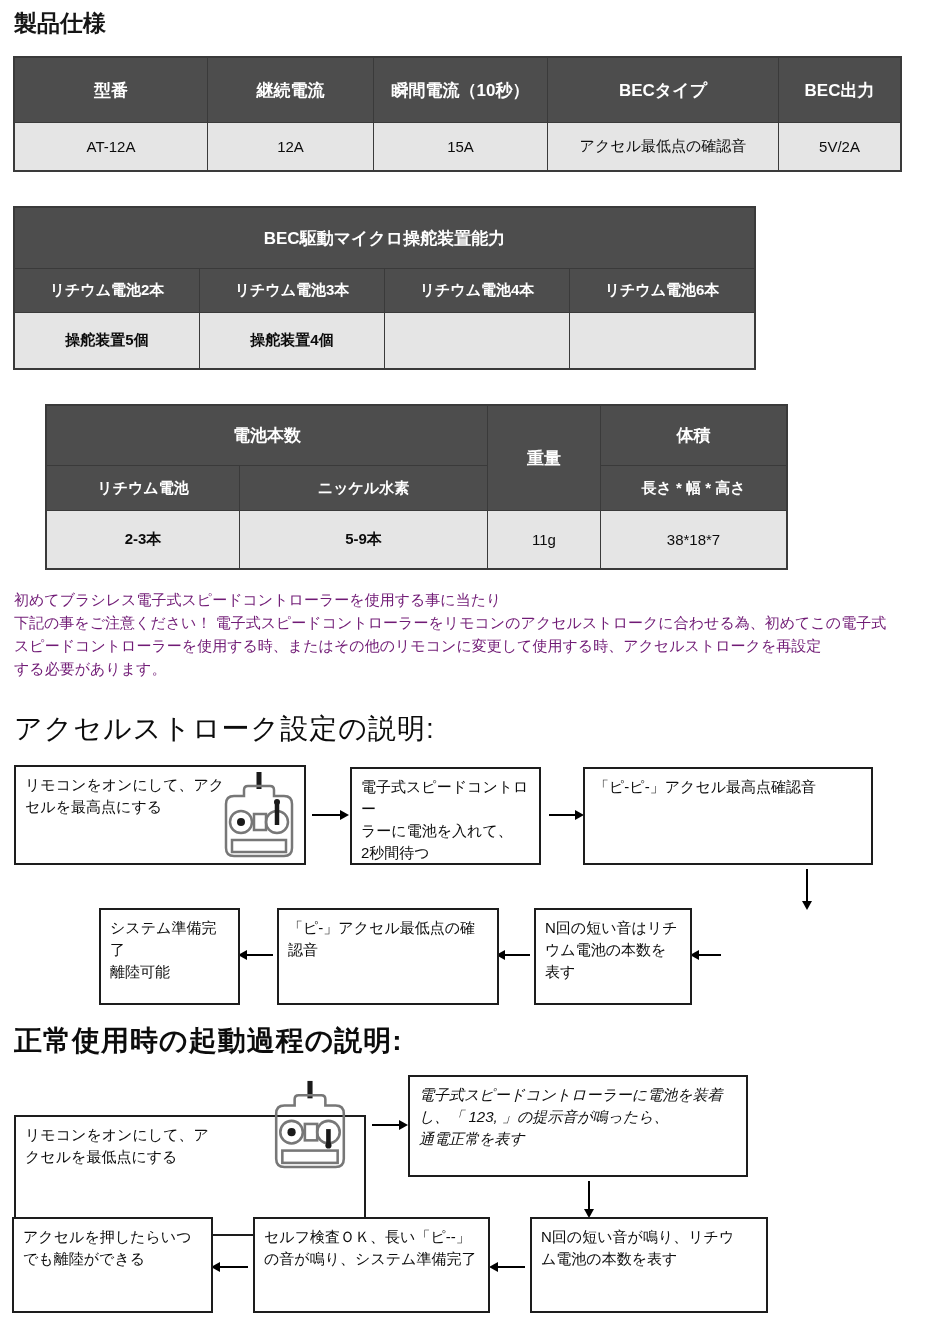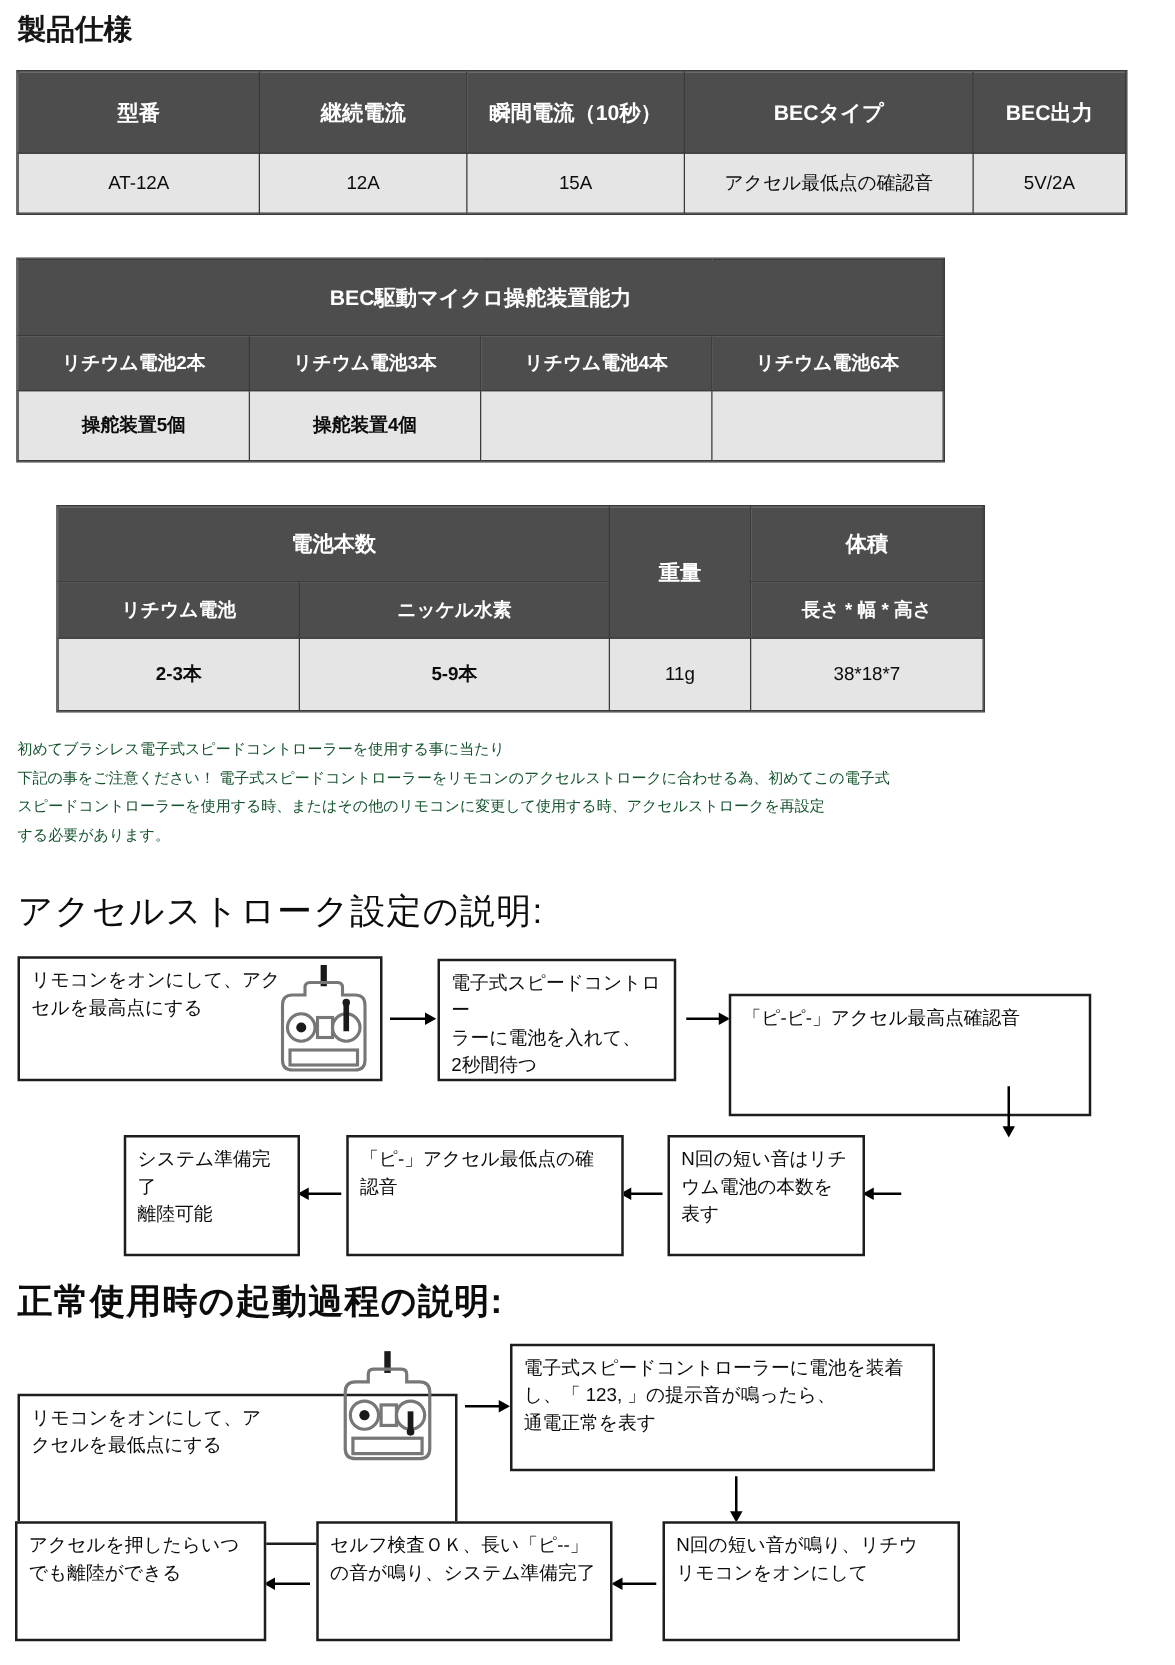--- a/index.html
+++ b/index.html
@@ -17,22 +17,22 @@
   th{background:#4d4d4d;color:#ffffff;font-weight:bold;text-align:center;vertical-align:middle;padding:0 4px;}
   td{text-align:center;vertical-align:middle;font-size:15px;color:#0c0c0c;padding:0 8px;}
   .t-spec{left:14px;top:57px;width:886px;}
   .t-bec{left:14px;top:207px;width:740px;}
   .t-bat{left:14px;top:405px;width:740px;margin-left:32px;}
   .h17{font-size:17px;}
   .h15{font-size:15px;}
   .bold{font-weight:bold;}
 
   .warning{
-    left:14px;top:588px;width:924px;color:#14532d;
-    font-size:12px;line-height:23px;white-space:pre-line;
+    left:14px;top:588px;width:924px;color:#701a75;
+    font-size:15px;line-height:23px;white-space:pre-line;
   }
   .section-heading{left:14px;font-size:28px;color:#0c0c0c;letter-spacing:1px;}
   .sh1{top:710px;font-weight:400;}
   .sh2{top:1022px;font-weight:700;}
 
   .fbox{
     position:absolute;border:2px solid #1d1d1d;background:#fff;
     font-size:15px;line-height:22px;color:#0c0c0c;
     padding:7px 9px;box-sizing:border-box;white-space:pre-line;text-align:left;
   }
@@ -153,21 +153,21 @@
     <circle cx="59" cy="30" r="3" fill="#1a1a1a"></circle>
     <rect x="14" y="68" width="54" height="12" fill="none" stroke="#777" stroke-width="2.5"></rect>
   </svg>
   <div class="ar right" style="left:312px;top:814px;width:30px;"></div>
 
   <div class="fbox" style="left:350px;top:767px;width:191px;height:98px;">電子式スピードコントロー
 ラーに電池を入れて、
 2秒間待つ</div>
   <div class="ar right" style="left:549px;top:814px;width:28px;"></div>
 
-  <div class="fbox" style="left:583px;top:767px;width:290px;height:98px;margin-top:28px;">「ピ-ピ-」アクセル最高点確認音</div>
+  <div class="fbox" style="left:583px;top:767px;width:290px;height:98px;">「ピ-ピ-」アクセル最高点確認音</div>
   <div class="ar down" style="left:806px;top:869px;height:34px;"></div>
 
   <div class="ar left" style="left:697px;top:954px;width:24px;"></div>
 
   <div class="fbox" style="left:534px;top:908px;width:158px;height:97px;">N回の短い音はリチ
 ウム電池の本数を表す</div>
   <div class="ar left" style="left:503px;top:954px;width:27px;"></div>
 
   <div class="fbox" style="left:277px;top:908px;width:222px;height:97px;">「ピ-」アクセル最低点の確認音</div>
   <div class="ar left" style="left:245px;top:954px;width:28px;"></div>
@@ -185,27 +185,27 @@
     <circle cx="23" cy="50" r="11" fill="none" stroke="#777" stroke-width="2.5"></circle>
     <circle cx="23" cy="50" r="4" fill="#1a1a1a"></circle>
     <rect x="36" y="42" width="12" height="16" fill="none" stroke="#777" stroke-width="2.5"></rect>
     <circle cx="59" cy="50" r="11" fill="none" stroke="#777" stroke-width="2.5"></circle>
     <line x1="59" y1="47" x2="59" y2="63" stroke="#1a1a1a" stroke-width="4.5"></line>
     <circle cx="59" cy="63" r="3" fill="#1a1a1a"></circle>
     <rect x="14" y="68" width="54" height="12" fill="none" stroke="#777" stroke-width="2.5"></rect>
   </svg>
   <div class="ar right" style="left:372px;top:1124px;width:29px;"></div>
 
-  <div class="fbox" style="left:408px;top:1075px;width:340px;height:102px;">電子式スピードコントローラーに電池を装着
+  <div class="fbox" style="left:408px;top:1075px;width:340px;height:102px;font-style:italic;">電子式スピードコントローラーに電池を装着
 し、「 123, 」の提示音が鳴ったら、
 通電正常を表す</div>
   <div class="ar down" style="left:588px;top:1181px;height:30px;"></div>
 
   <div class="fbox" style="left:530px;top:1217px;width:238px;height:96px;">N回の短い音が鳴り、リチウ
-リモコンをオンにして</div>
+ム電池の本数を表す</div>
   <div class="ar left" style="left:496px;top:1266px;width:29px;"></div>
 
   <div class="fbox" style="left:253px;top:1217px;width:237px;height:96px;">セルフ検査ＯＫ、長い「ピ--」
 の音が鳴り、システム準備完了</div>
   <div class="ar left" style="left:218px;top:1266px;width:30px;"></div>
 
   <div class="fbox" style="left:12px;top:1217px;width:201px;height:96px;">アクセルを押したらいつ
 でも離陸ができる</div>
 
 </div>

